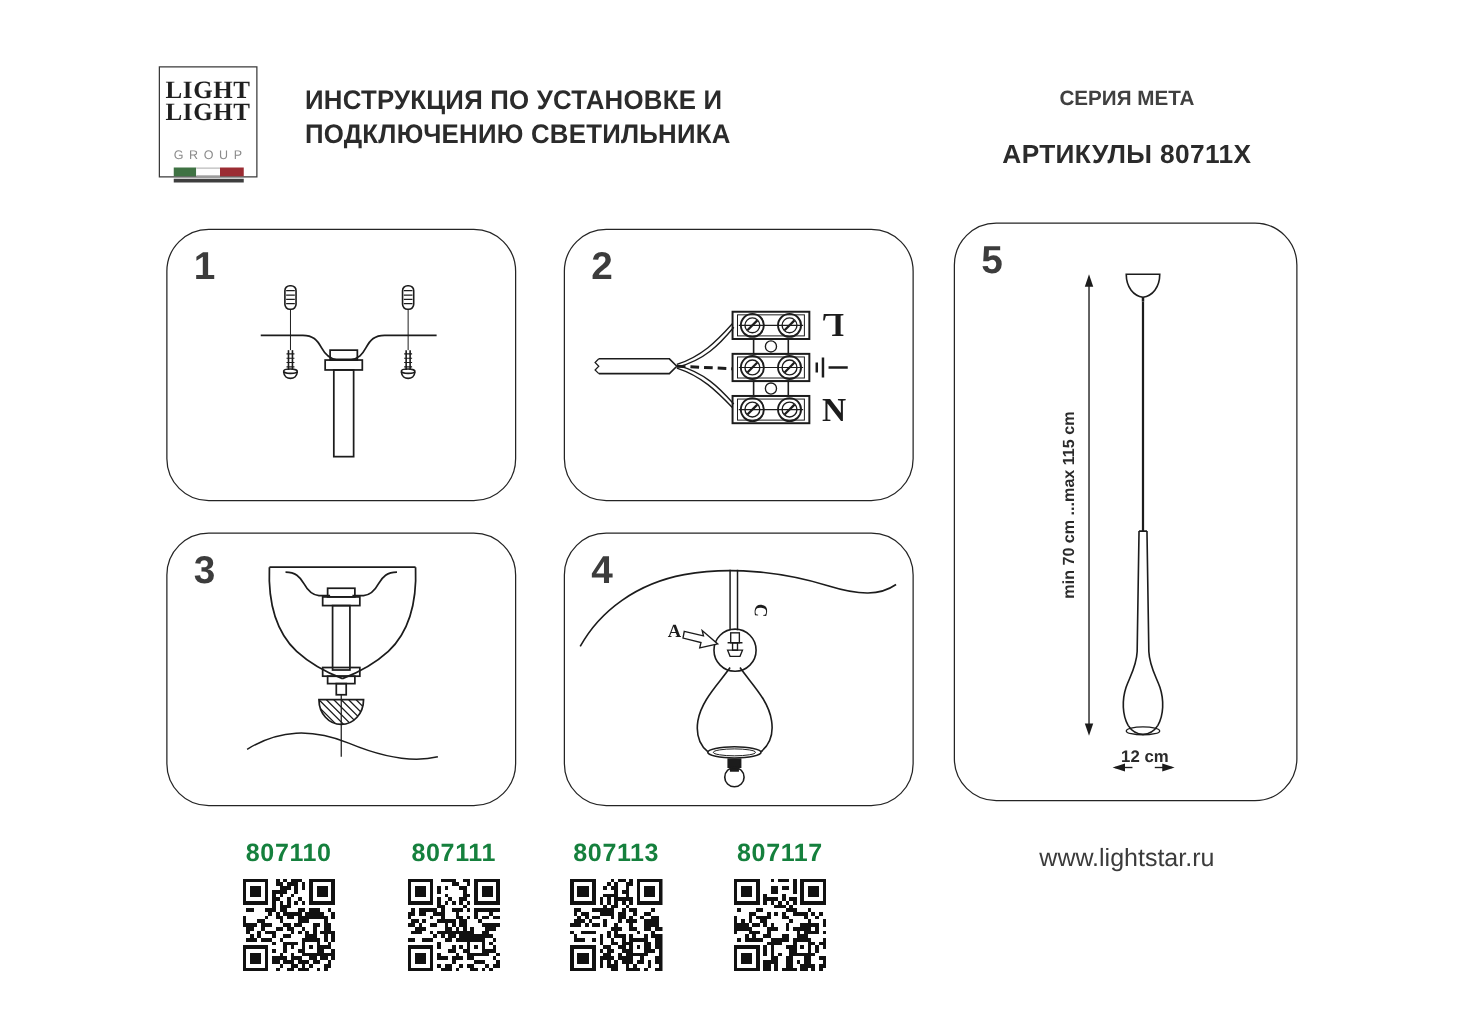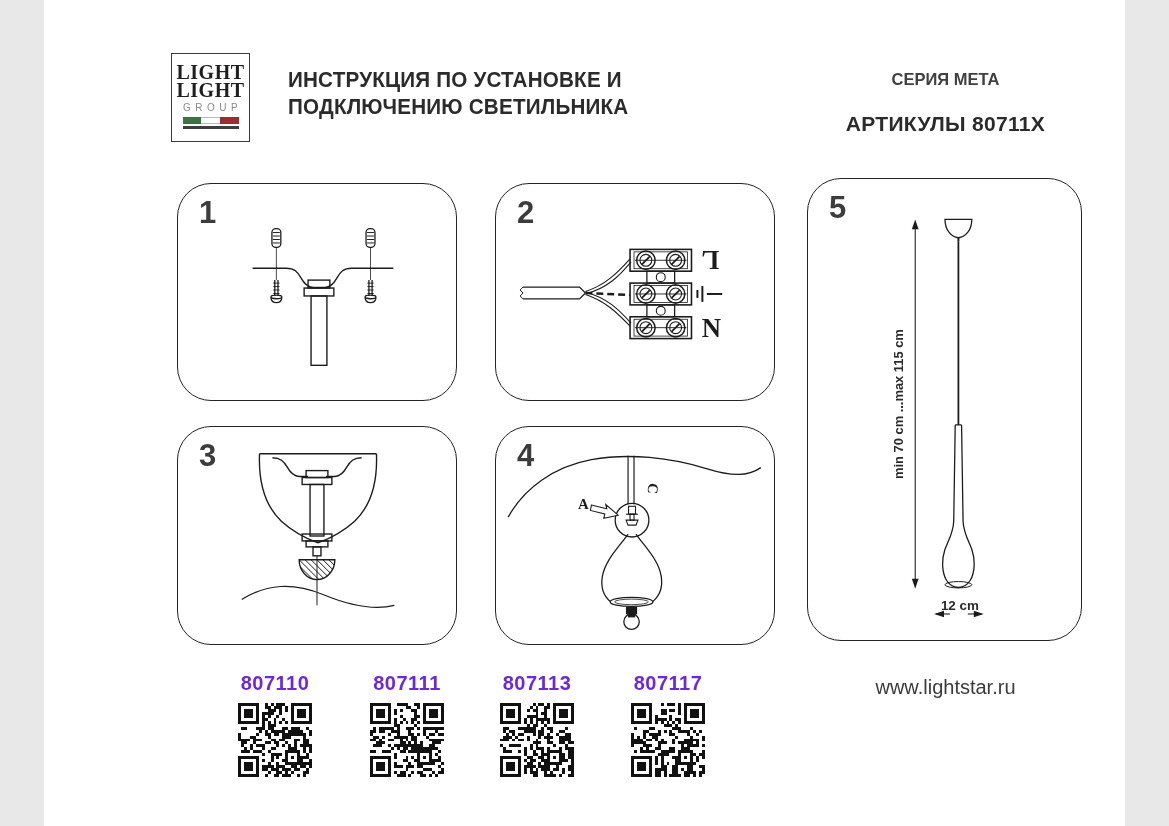--- a/index.html
+++ b/index.html
@@ -1,24 +1,24 @@
 <!DOCTYPE html>
 <html><head>
 <meta charset="utf-8">
 <style>
   html,body{margin:0;padding:0;background:#e8e8e8;}
-  .page{position:relative;width:1081px;height:826px;background:#ffffff;overflow:hidden;
+  .page{position:relative;width:1169px;height:826px;background:#ffffff;overflow:hidden;
         font-family:"Liberation Sans",sans-serif;color:#2c2c2c;margin:0 auto;}
   
   .logo-box{position:absolute;left:127px;top:53px;width:79px;height:89px;
             border:1.5px solid #3a3a3a;background:#fff;text-align:center;box-sizing:border-box;}
   .logo-word{font-family:"Liberation Serif",serif;font-weight:700;font-size:20px;
              line-height:18px;color:#1f1f1f;letter-spacing:.5px;}
   .logo-word.first{margin-top:9px;}
-  .logo-group{font-size:10px;letter-spacing:4.5px;color:#8b8b8b;margin-top:3px;margin-left:4px;}
+  .logo-group{font-size:10px;letter-spacing:4.5px;color:#8b8b8b;margin-top:20px;margin-left:4px;}
   .flag{width:56px;height:7px;margin:4px auto 0;display:flex;border:0;}
   .flag span{flex:1;height:100%;}
   .flag .g{background:#3f7243;}
   .flag .w{background:#fdfdfd;border-top:1px solid #bbb;border-bottom:1px solid #bbb;box-sizing:border-box;}
   .flag .r{background:#9b2c33;}
   .flag-underline{width:56px;height:3px;background:#3e3e3e;margin:2px auto 0;}
   .main-title{position:absolute;left:244px;top:67px;font-size:21.5px;font-weight:700;
               line-height:27px;color:#2b2b2b;transform:scaleX(.96);transform-origin:left top;
               letter-spacing:.2px;white-space:nowrap;}
   .series-block{position:absolute;left:779px;top:70px;width:245px;text-align:center;}
@@ -29,21 +29,21 @@
   #panel-1{left:133px;top:183px;width:280px;height:218px;}
   #panel-2{left:451px;top:183px;width:280px;height:218px;}
   #panel-3{left:133px;top:426px;width:280px;height:219px;}
   #panel-4{left:451px;top:426px;width:280px;height:219px;}
   #panel-5{left:763px;top:178px;width:275px;height:463px;}
   .panel-num{position:absolute;left:21px;top:11px;font-size:31px;font-weight:600;color:#3c3c3c;}
   .panel svg.diagram{position:absolute;left:0;top:0;width:100%;height:100%;}
   
   #articles-row{position:absolute;left:0;top:0;width:100%;height:100%;pointer-events:none;}
   .article-block{position:absolute;top:672px;width:96px;text-align:center;}
-  .article-number{font-size:20px;font-weight:700;color:#6d28d9;letter-spacing:.5px;}
+  .article-number{font-size:20px;font-weight:700;color:#15803d;letter-spacing:.5px;}
   .article-qr{display:block;margin:8px auto 0;}
   .website{position:absolute;left:779px;top:676px;width:245px;text-align:center;
            font-size:20px;font-weight:400;color:#3b3b3b;}
   text{font-family:"Liberation Sans",sans-serif;}
   .sertext{font-family:"Liberation Serif",serif;}
 </style>
 </head>
 <body>
 
 <div class="page">

